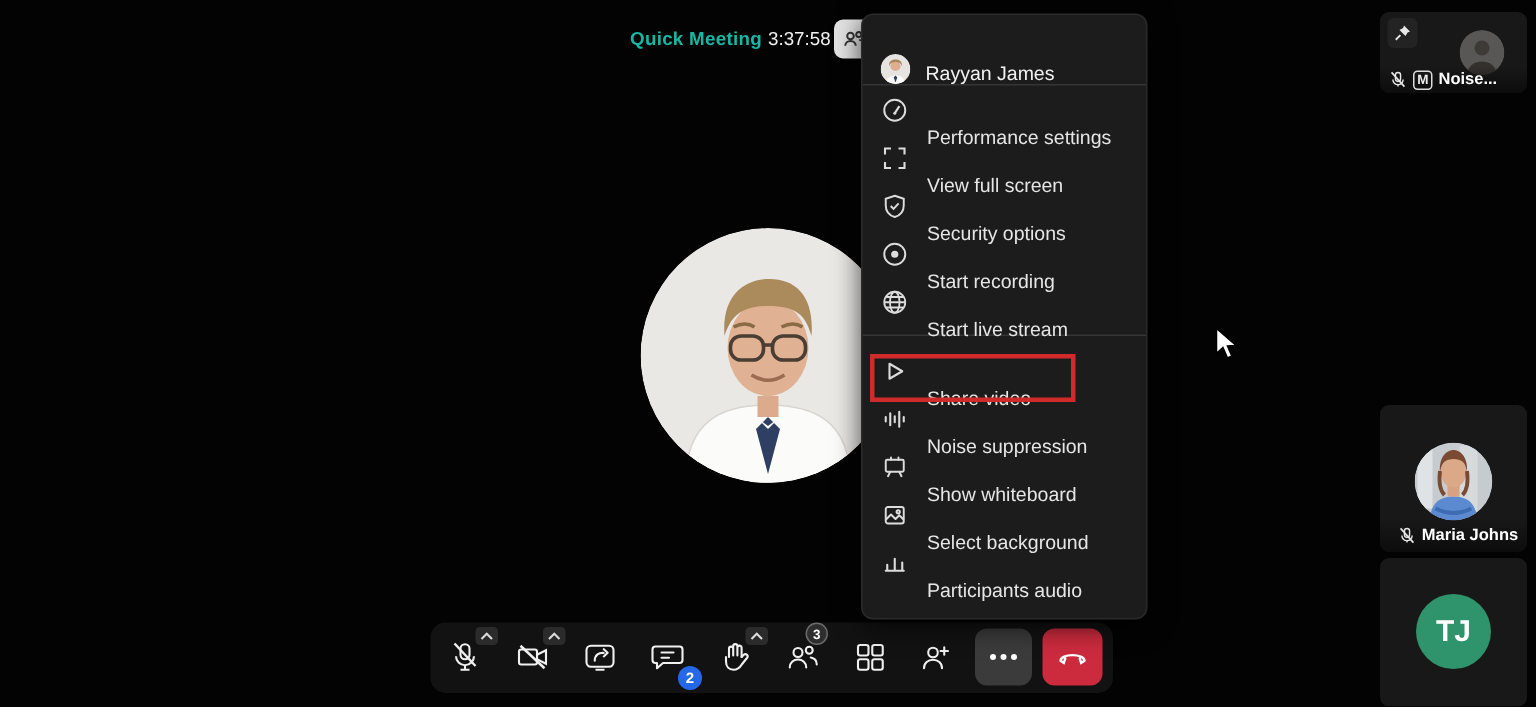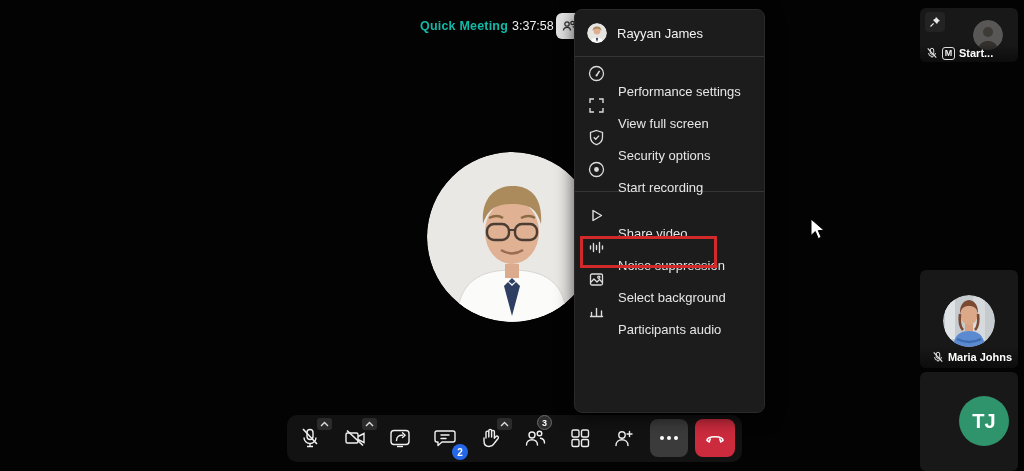--- a/index.html
+++ b/index.html
@@ -25,21 +25,21 @@
   
   .stage-avatar { left:427px; top:152px; width:170px; height:170px; border-radius:50%; overflow:hidden; }
 
   
   .menu {
     left:574px; top:9px; width:191px; height:404px;
     background:#1c1c1c; border:1px solid #2a2a2a; border-radius:8px;
     box-shadow:0 4px 18px rgba(0,0,0,.7);
     overflow:hidden; z-index:5;
   }
-  .menu-header { height:46px; display:flex; align-items:center; padding-left:12px; gap:10px; }
+  .menu-header { height:46px; display:flex; align-items:flex-end; padding-left:12px; gap:10px; }
   .menu-header .hdr-avatar { width:20px; height:20px; border-radius:50%; overflow:hidden; flex:none; }
   .menu-header .hdr-name { font-size:13px; font-weight:400; color:#f2f2f2; }
   .menu-divider { height:1px; background:#353535; margin:0; }
   .menu-item {
     height:32px; display:flex; align-items:center; padding-left:12px; gap:13px; cursor:default;
   }
   .menu-item .mi-icon { width:18px; height:18px; flex:none; display:flex; align-items:center; justify-content:center; }
   .menu-item .mi-label { font-size:13px; color:#e6e6e6; white-space:nowrap;margin-top:36px; }
   .menu-group-2 { margin-top:7px; }
   .share-video-highlight {
@@ -65,21 +65,21 @@
     font-size:9px; font-weight:700; color:#eee; display:flex; align-items:center; justify-content:center; flex:none;
   }
   .tile-name { font-size:11px; font-weight:700; color:#fff; white-space:nowrap; }
 
   .maria-tile { left:920px; top:270px; width:98px; height:98px; }
   .maria-avatar { left:23px; top:25px; width:52px; height:52px; border-radius:50%; overflow:hidden; }
   .maria-tile .tile-namebar, .thomas-tile .tile-namebar { height:22px;justify-content:center; }
 
   .thomas-tile { left:920px; top:372px; width:98px; height:99px; }
   .tj-circle {
-    left:39px; top:24px; width:50px; height:50px; border-radius:50%;
+    left:24px; top:24px; width:50px; height:50px; border-radius:50%;
     background:#2f936b; display:flex; align-items:center; justify-content:center;
     font-size:20px; font-weight:700; color:#fff;
   }
 
   
   .toolbar { left:287px; top:415px; width:455px; height:47px; background:#121212; border-radius:10px; }
   .tb-btn {
     position:absolute; top:419px; width:38px; height:38px;
     display:flex; align-items:center; justify-content:center; border-radius:8px;
   }
@@ -187,20 +187,31 @@
   </div>
   <div class="menu-item">
     <span class="mi-icon">
       <svg width="17" height="17" viewBox="0 0 17 17" fill="none" stroke="#dcdcdc" stroke-width="1.3">
         <circle cx="8.5" cy="8.5" r="7"></circle>
           <circle cx="8.5" cy="8.5" r="2.4" fill="#dcdcdc" stroke="none"></circle>
       </svg>
     </span>
     <span class="mi-label">Start recording</span>
   </div>
+  <div class="menu-item">
+    <span class="mi-icon">
+      <svg width="17" height="17" viewBox="0 0 17 17" fill="none" stroke="#dcdcdc" stroke-width="1.2">
+        <circle cx="8.5" cy="8.5" r="7"></circle>
+          <path d="M1.5 8.5h14"></path>
+          <ellipse cx="8.5" cy="8.5" rx="3.2" ry="7"></ellipse>
+          <path d="M2.7 5h11.6 M2.7 12h11.6"></path>
+      </svg>
+    </span>
+    <span class="mi-label">Start live stream</span>
+  </div>
 
   <div class="menu-divider" style="margin-top:6px;"></div>
 
   <div class="menu-group-2">
     <div class="menu-item">
       <span class="mi-icon">
         <svg width="17" height="17" viewBox="0 0 17 17" fill="none" stroke="#dcdcdc" stroke-width="1.4" stroke-linejoin="round">
           <path d="M5 3.5 L13.5 8.5 L5 13.5 Z"></path>
         </svg>
       </span>
@@ -209,20 +220,29 @@
     <div class="menu-item">
       <span class="mi-icon">
         <svg width="17" height="17" viewBox="0 0 17 17" fill="none" stroke="#dcdcdc" stroke-width="1.4" stroke-linecap="round">
           <path d="M2.5 7v3 M5.5 4.5v8 M8.5 6.5v4 M11.5 3.5v10 M14.5 7v3"></path>
         </svg>
       </span>
       <span class="mi-label">Noise suppression</span>
     </div>
     <div class="menu-item">
       <span class="mi-icon">
+        <svg width="17" height="17" viewBox="0 0 17 17" fill="none" stroke="#dcdcdc" stroke-width="1.3" stroke-linecap="round">
+          <rect x="2.5" y="3.5" width="12" height="8" rx="1"></rect>
+            <path d="M5.5 11.5 l-1.5 3 M11.5 11.5 l1.5 3 M6 2 v1.5 M11 2 v1.5"></path>
+        </svg>
+      </span>
+      <span class="mi-label">Show whiteboard</span>
+    </div>
+    <div class="menu-item">
+      <span class="mi-icon">
         <svg width="17" height="17" viewBox="0 0 17 17" fill="none" stroke="#dcdcdc" stroke-width="1.3" stroke-linejoin="round">
           <rect x="2.5" y="3" width="12" height="11" rx="1.5"></rect>
             <path d="M2.5 11.5 l3.5-3.5 3 3 2.5-2.5 3 3"></path>
             <circle cx="10.8" cy="6.2" r="1.1"></circle>
         </svg>
       </span>
       <span class="mi-label">Select background</span>
     </div>
     <div class="menu-item">
       <span class="mi-icon">
@@ -255,21 +275,21 @@
   </div>
   <div class="tile-namebar" style="position:absolute;">
     <span>
       <svg width="12" height="12" viewBox="0 0 14 14" fill="none" stroke="#e8e8e8" stroke-width="1.1">
         <rect x="5" y="1.5" width="4" height="7" rx="2"></rect>
           <path d="M3 7 a4 4 0 0 0 8 0 M7 11v1.5"></path>
           <path d="M2 1.5 L12 12.5" stroke-width="1.3"></path>
       </svg>
     </span>
     <span class="mod-badge">M</span>
-    <span class="tile-name">Start...</span>
+    <span class="tile-name">Noise...</span>
   </div>
 </div>
 
 <div class="abs tile maria-tile">
   <div class="abs maria-avatar">
     <svg width="52" height="52" viewBox="0 0 52 52">
       <defs>
           <clipPath id="mariaClip">
             <circle cx="26" cy="26" r="26"></circle>
           </clipPath>

